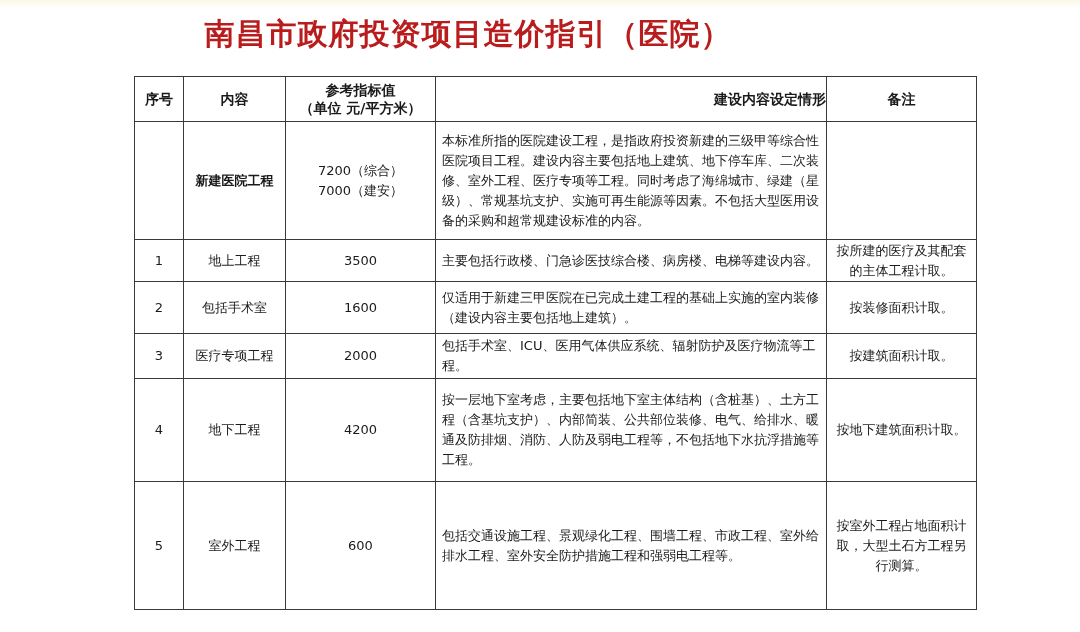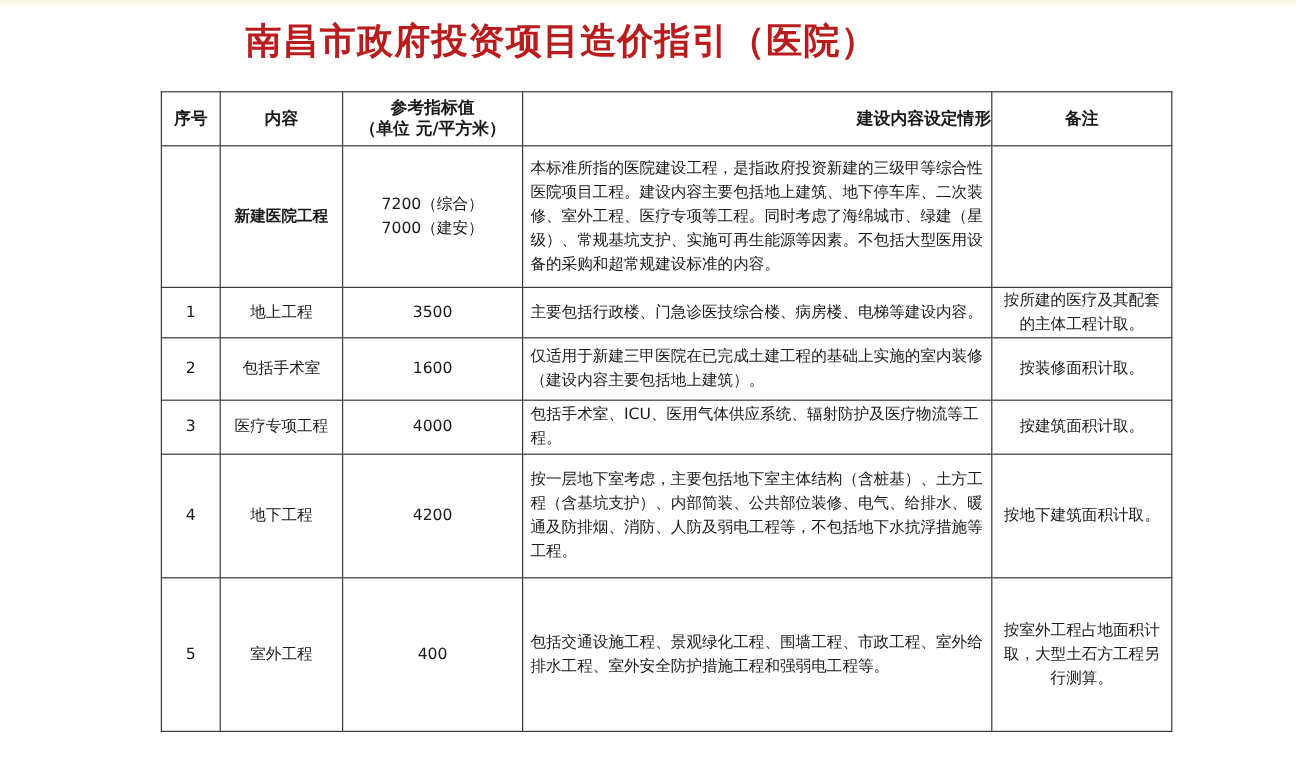--- a/index.html
+++ b/index.html
@@ -83,34 +83,34 @@
     <td class="c">2</td>
     <td class="c">包括手术室</td>
     <td class="c">1600</td>
     <td class="desc">仅适用于新建三甲医院在已完成土建工程的基础上实施的室内装修（建设内容主要包括地上建筑）。</td>
     <td class="note">按装修面积计取。</td>
   </tr>
 
   <tr style="height:45px">
     <td class="c">3</td>
     <td class="c">医疗专项工程</td>
-    <td class="c">4000</td>
+    <td class="c">2000</td>
     <td class="desc">包括手术室、ICU、医用气体供应系统、辐射防护及医疗物流等工程。</td>
     <td class="note">按建筑面积计取。</td>
   </tr>
 
   <tr style="height:103px">
     <td class="c">4</td>
     <td class="c">地下工程</td>
     <td class="c">4200</td>
     <td class="desc">按一层地下室考虑，主要包括地下室主体结构（含桩基）、土方工程（含基坑支护）、内部简装、公共部位装修、电气、给排水、暖通及防排烟、消防、人防及弱电工程等，不包括地下水抗浮措施等工程。</td>
     <td class="note">按地下建筑面积计取。</td>
   </tr>
 
   <tr style="height:128px">
     <td class="c">5</td>
     <td class="c">室外工程</td>
-    <td class="c">400</td>
+    <td class="c">600</td>
     <td class="desc lh-wide">包括交通设施工程、景观绿化工程、围墙工程、市政工程、室外给排水工程、室外安全防护措施工程和强弱电工程等。</td>
     <td class="note lh-wide">按室外工程占地面积计取，大型土石方工程另行测算。</td>
   </tr>
 </tbody>
   </table>
 
 </body></html>

